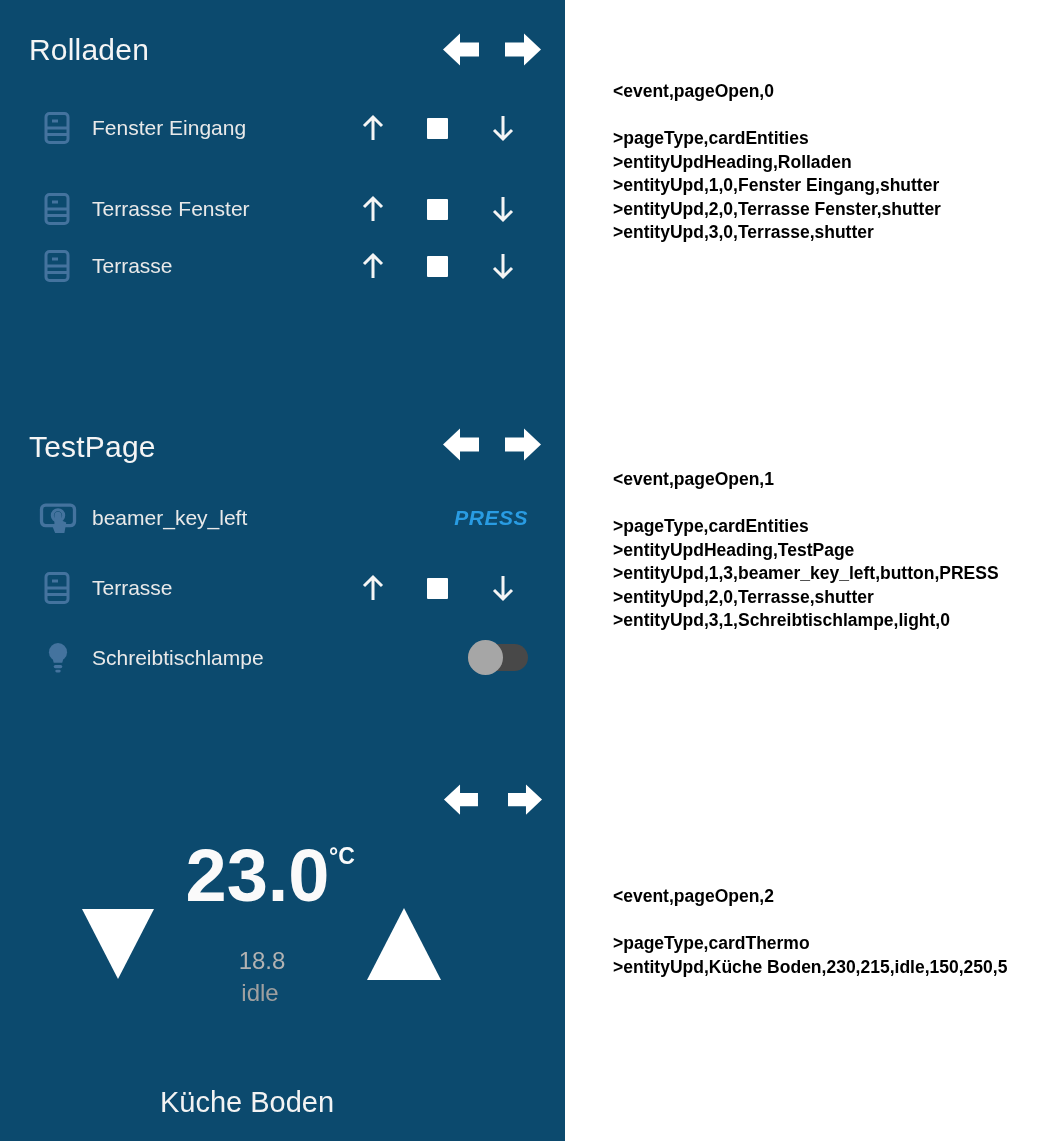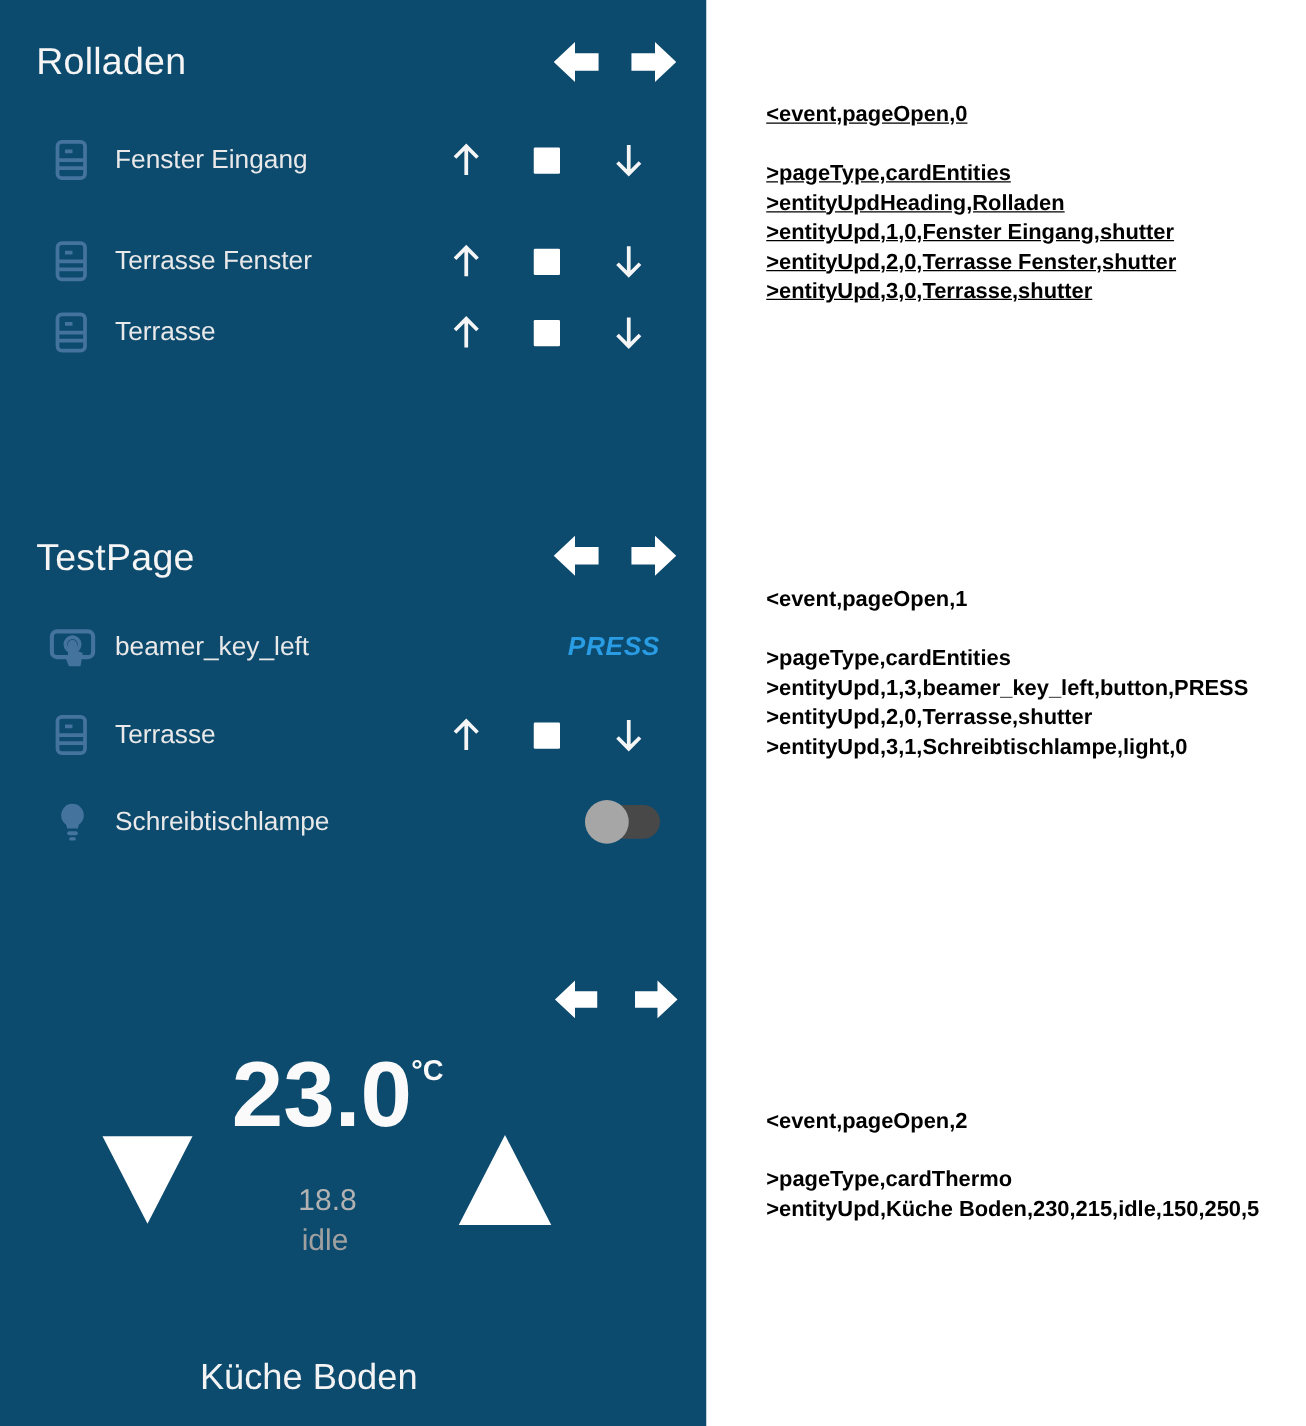--- a/index.html
+++ b/index.html
@@ -220,34 +220,35 @@
     <div class="thermo-unit">°C</div>
 
     <div class="tri-down"></div>
     <div class="tri-up"></div>
 
     <div class="thermo-setpoint">18.8</div>
     <div class="thermo-state">idle</div>
     <div class="thermo-name">Küche Boden</div>
   </div>
 
-  <div class="log-block" style="top:80px;text-decoration:underline;">
+  <div class="log-block" style="top:80px;">
     <div>&lt;event,pageOpen,0</div>
     <div class="log-gap"></div>
     <div>&gt;pageType,cardEntities</div>
     <div>&gt;entityUpdHeading,Rolladen</div>
     <div>&gt;entityUpd,1,0,Fenster Eingang,shutter</div>
     <div>&gt;entityUpd,2,0,Terrasse Fenster,shutter</div>
     <div>&gt;entityUpd,3,0,Terrasse,shutter</div>
   </div>
 
   <div class="log-block" style="top:468px;">
     <div>&lt;event,pageOpen,1</div>
     <div class="log-gap"></div>
     <div>&gt;pageType,cardEntities</div>
+    <div>&gt;entityUpdHeading,TestPage</div>
     <div>&gt;entityUpd,1,3,beamer_key_left,button,PRESS</div>
     <div>&gt;entityUpd,2,0,Terrasse,shutter</div>
     <div>&gt;entityUpd,3,1,Schreibtischlampe,light,0</div>
   </div>
 
   <div class="log-block" style="top:885px;">
     <div>&lt;event,pageOpen,2</div>
     <div class="log-gap"></div>
     <div>&gt;pageType,cardThermo</div>
     <div>&gt;entityUpd,Küche Boden,230,215,idle,150,250,5</div>

